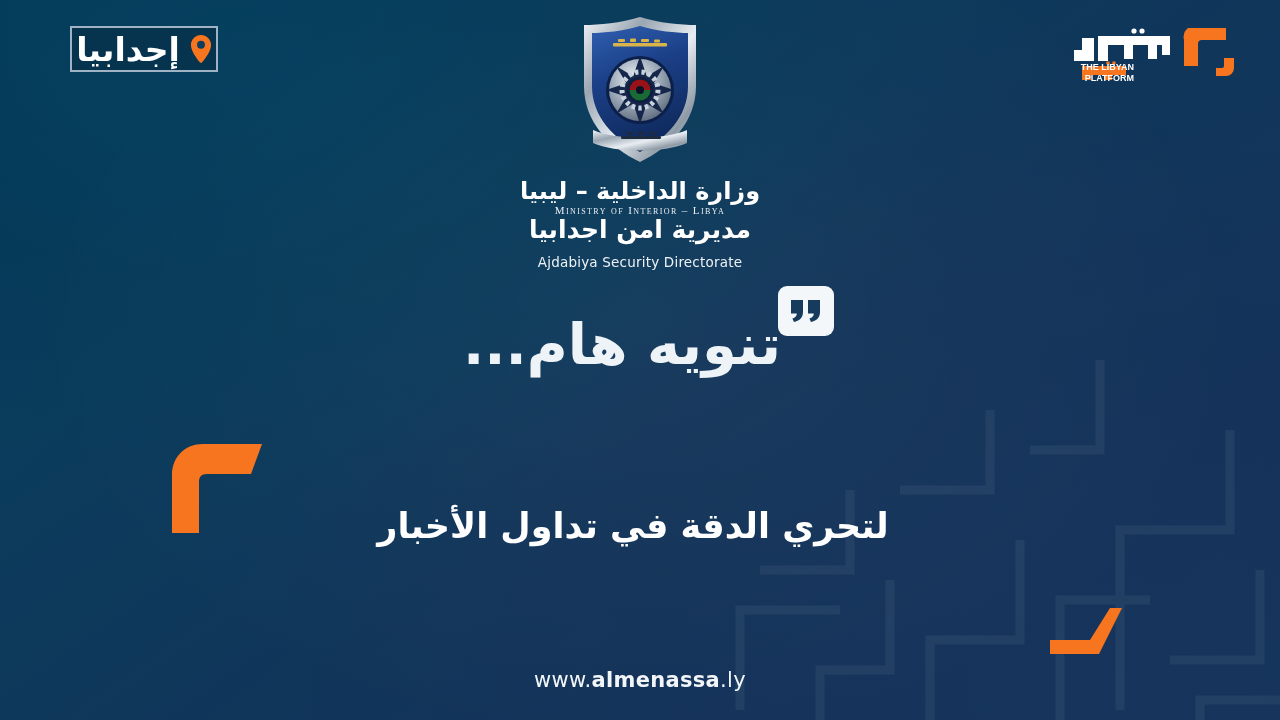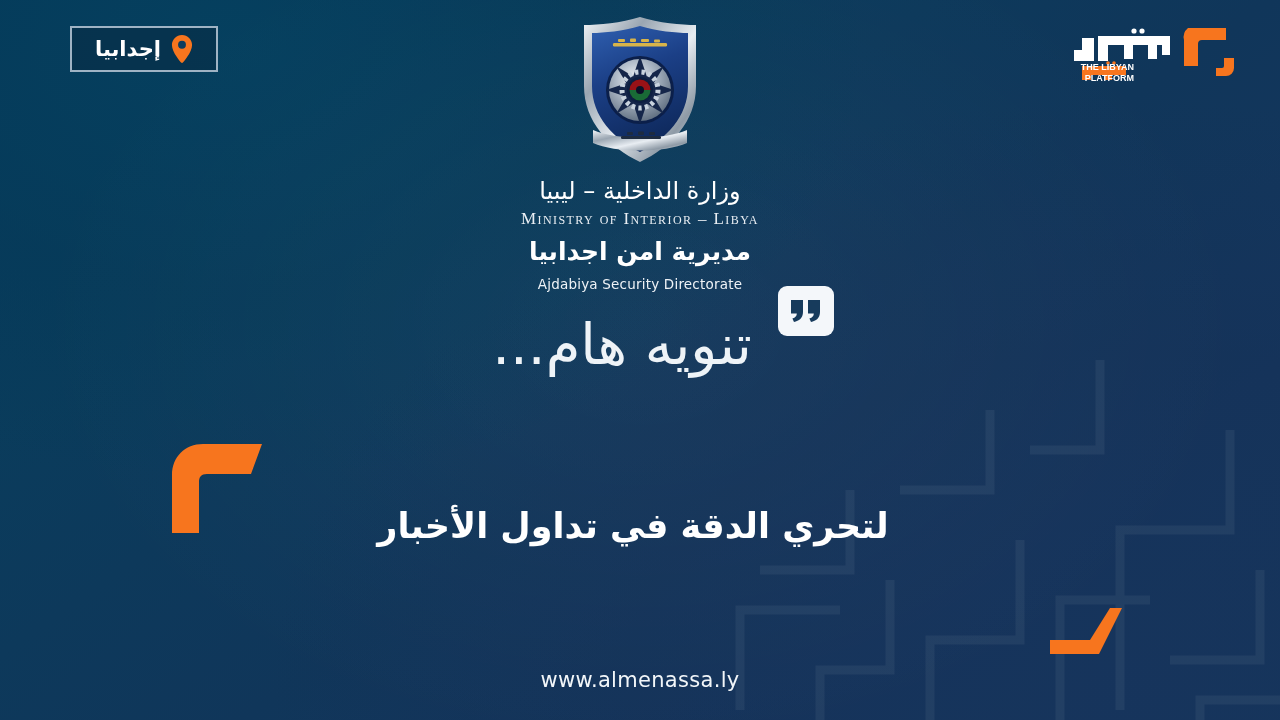--- a/index.html
+++ b/index.html
@@ -54,21 +54,21 @@
     box-sizing: border-box;
     padding: 0 8px;
   }
   .loc-badge .pin {
     flex: 0 0 auto;
     width: 22px;
     height: 30px;
     display: block;
   }
   .loc-badge .loc-text {
-    font-size: 21px;
+    font-size: 33px;
     font-weight: 700;
     color: #ffffff;
     letter-spacing: 0;
     line-height: 1;
     white-space: nowrap;
   }
 
   
   .brand {
     position: absolute;
@@ -91,37 +91,35 @@
   }
   .emblem {
     width: 142px;
     height: 152px;
     margin: 0 auto;
     display: block;
   }
   .org-ar1 {
     margin-top: 12px;
     font-size: 24px;
-    font-weight: 400;
+    font-weight: 700;
     color: #ffffff;
     letter-spacing: 0;
     line-height: 1.1;
     white-space: nowrap;
   }
   .org-en1 {
-    margin-top: 5px;
     font-family: "Liberation Serif", "DejaVu Serif", serif;
-    font-size: 17px;
+    font-size: 11px;
     font-variant: small-caps;
     letter-spacing: 1.4px;
     color: #e9eef3;
     white-space: nowrap;
   }
   .org-ar2 {
-    margin-top: 9px;
     font-size: 25px;
     font-weight: 700;
     color: #ffffff;
     line-height: 1.1;
     white-space: nowrap;
   }
   .org-en2 {
     margin-top: 10px;
     font-size: 13.5px;
     color: #eef2f6;
@@ -141,21 +139,21 @@
     justify-content: center;
   }
   .quote-box svg { width: 34px; height: 26px; display:block; }
   .headline {
     position: absolute;
     left: 0;
     right: 0;
     top: 316px;
     text-align: center;
     font-size: 56px;
-    font-weight: 400;
+    font-weight: 700;
     color: #eef3f7;
     letter-spacing: 2px;
     line-height: 1.05;
     padding-right: 36px;
     box-sizing: border-box;
   }
 
   
   .hook-big {
     position: absolute;
@@ -192,21 +190,21 @@
     position: absolute;
     left: 0;
     right: 0;
     bottom: 28px;
     text-align: center;
     direction: ltr;
     font-size: 21px;
     color: #f2f6f9;
     letter-spacing: 0.3px;
   }
-  .footer-url .mid { font-weight: 400; }
+  .footer-url .mid { font-weight: 700; }
 </style>
 </head>
 <body>
 
 <div id="stage">
 
   <svg class="pattern" viewBox="0 0 620 520" aria-hidden="true">
     <g fill="none" stroke="#ffffff" stroke-width="9">
       <path d="M40 470 L40 370 L140 370"></path>
       <path d="M120 500 L120 430 L190 430 L190 340"></path>

